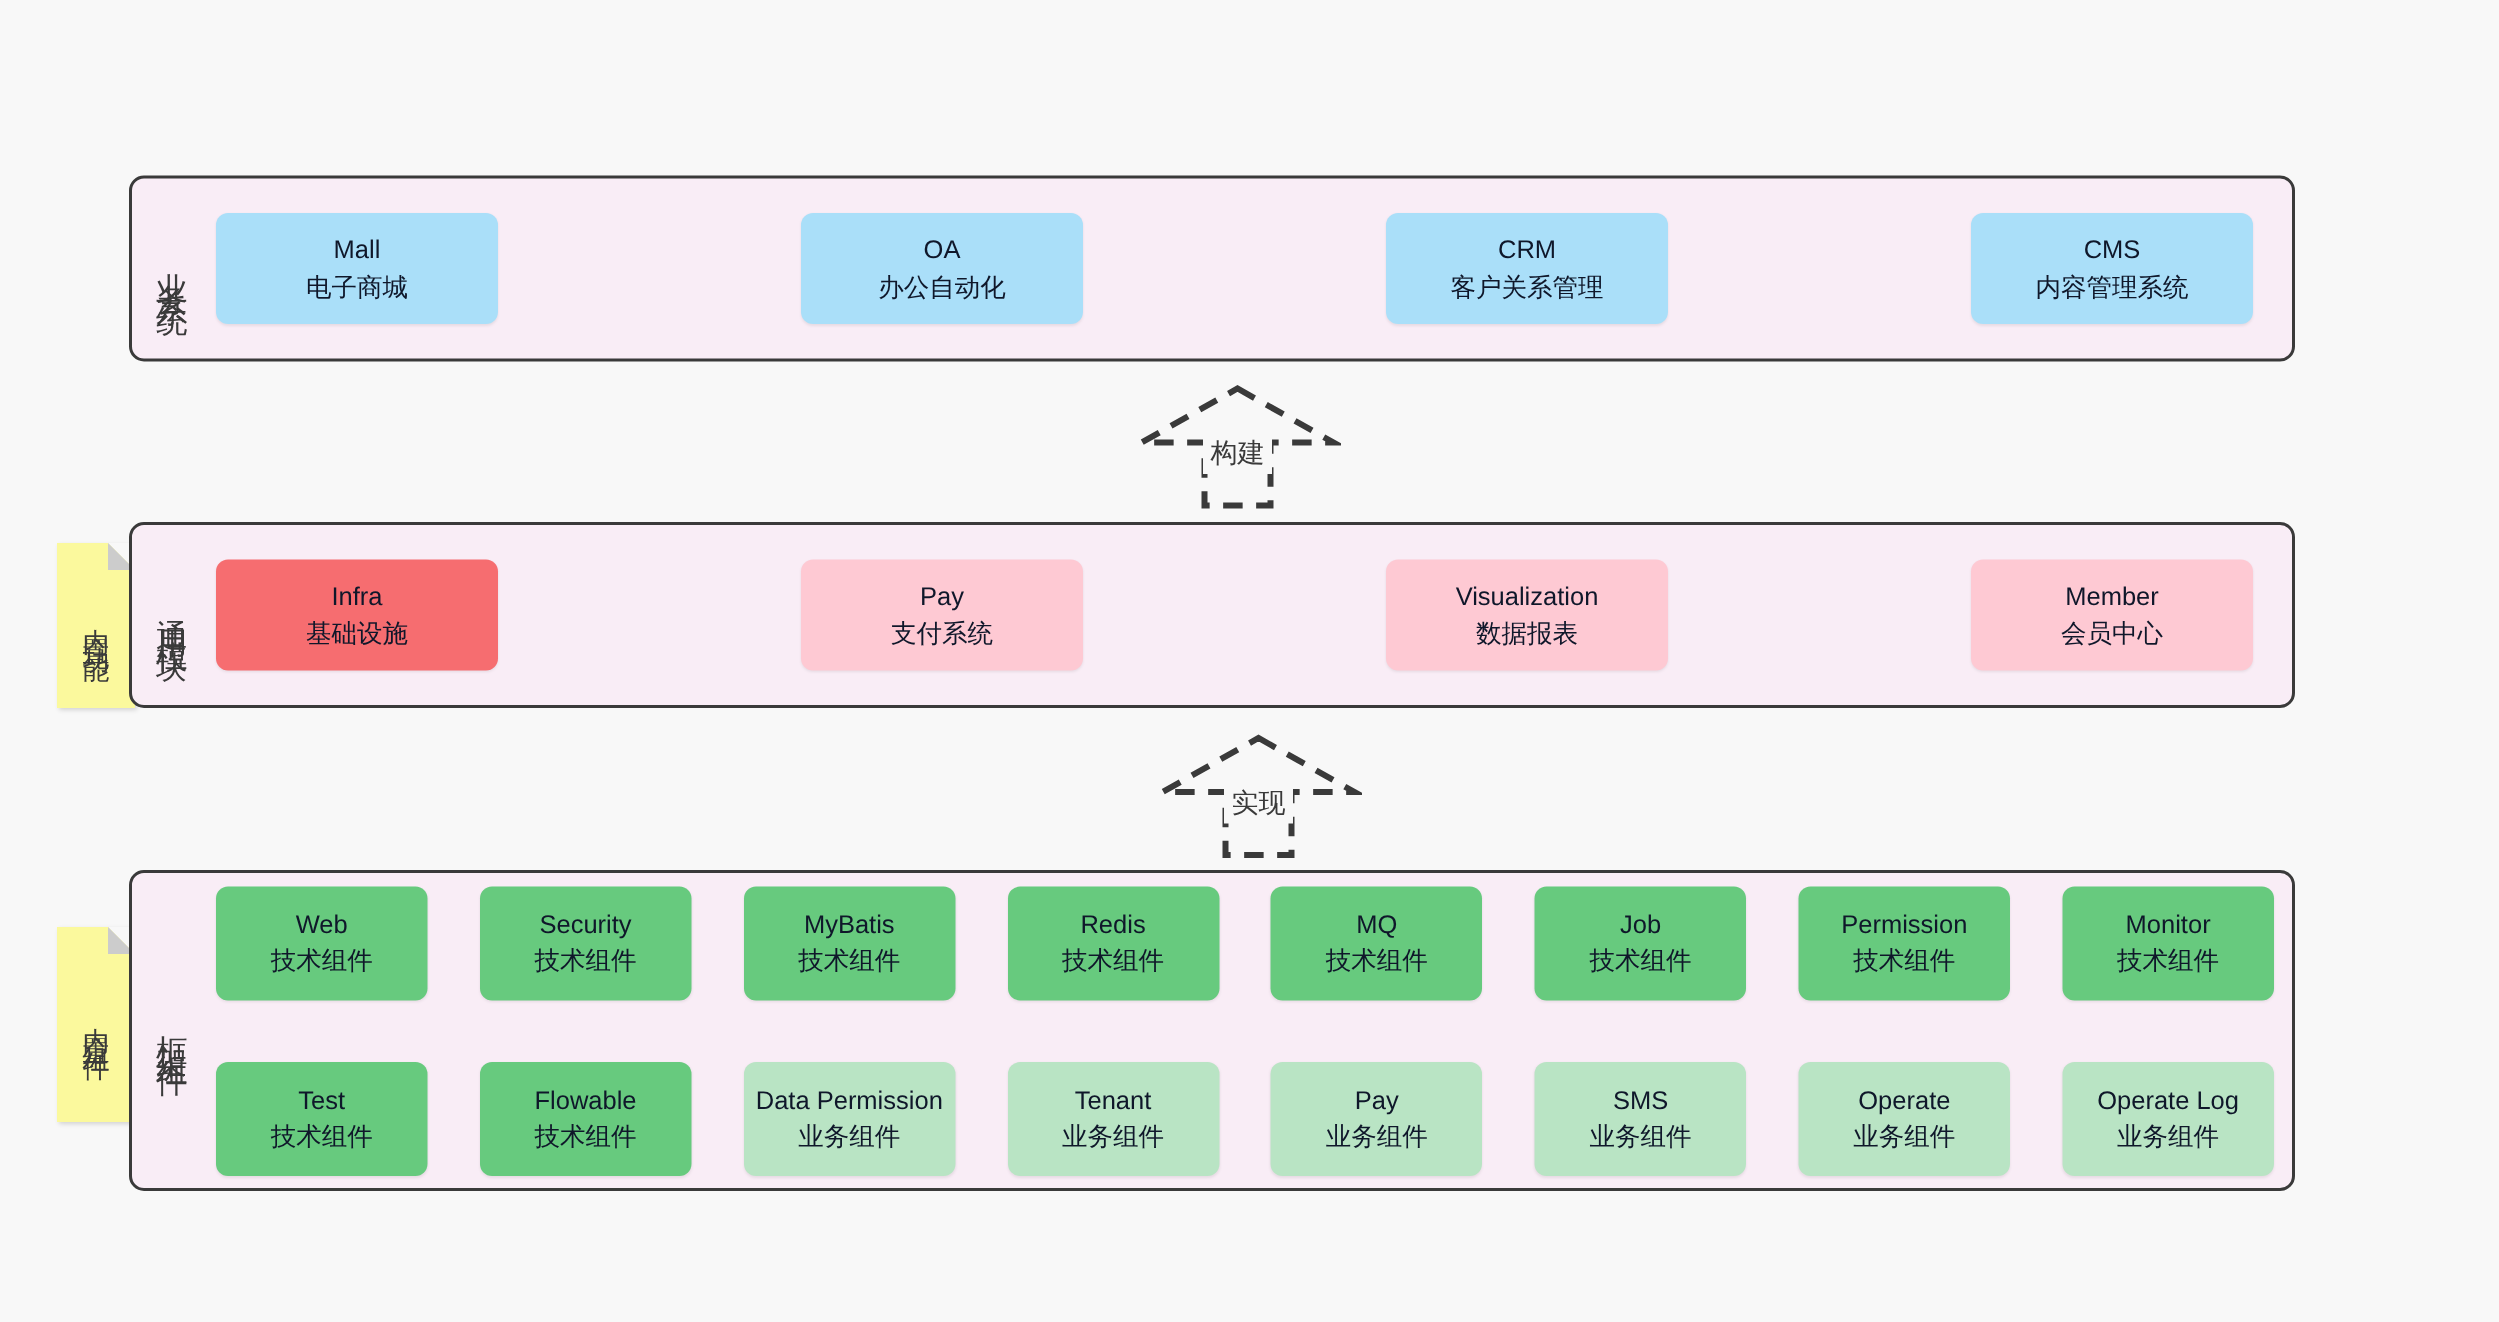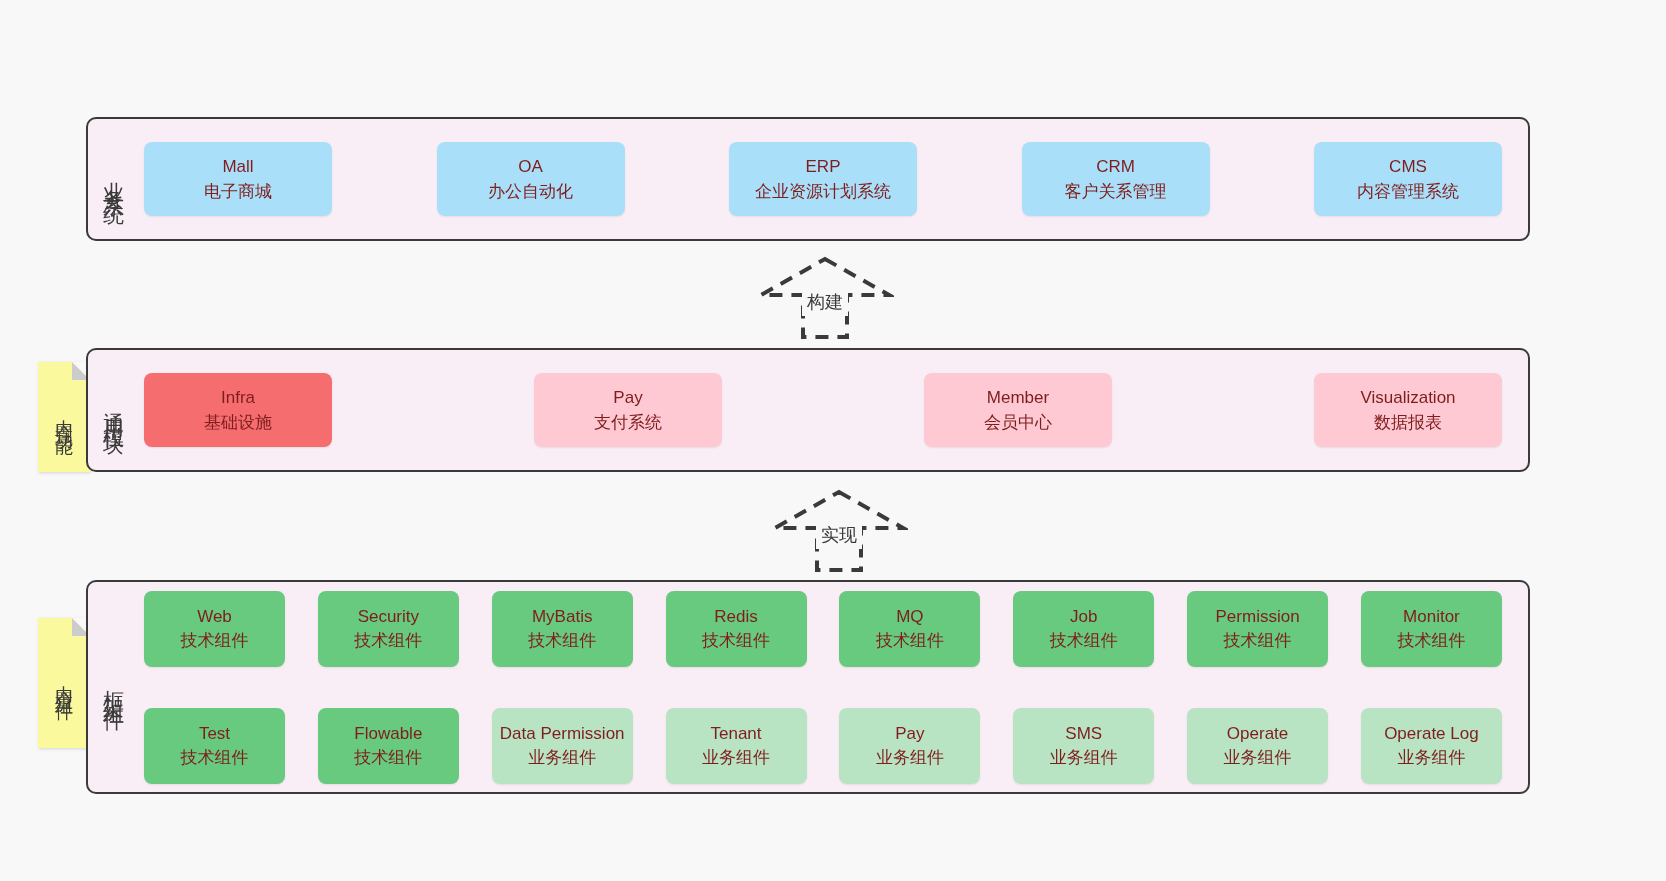--- a/index.html
+++ b/index.html
@@ -21,26 +21,26 @@
   .band-2{top:348px;height:124px;}
   .band-3{top:580px;height:214px;}
 
   .vtext{
     writing-mode:vertical-lr;text-orientation:upright;
     letter-spacing:7px;font-size:21px;line-height:1;color:var(--text);
   }
   .band-label{flex:0 0 52px;display:flex;justify-content:center;}
 
   .boxes{flex:1;display:flex;justify-content:space-between;padding:0 26px 0 4px;}
-  .rows{flex:1;display:flex;flex-direction:column;gap:41px;padding:0 26px 0 4px;}
+  .rows{flex:1;display:flex;flex-direction:column;gap:41px;padding:0 12px 0 4px;}
   .rows .boxes{padding:0;}
 
   .box{
     border-radius:8px;display:flex;flex-direction:column;justify-content:center;
-    text-align:center;font-size:17px;line-height:1.5;color:#7f1d1d;
+    text-align:center;font-size:17px;line-height:1.5;color:#0f172a;
     box-shadow:0 1px 2px rgba(0,0,0,0.08);
   }
   .band-1 .box,.band-2 .box{width:188px;height:74px;}
   .band-3 .box{width:141px;height:76px;line-height:1.38;}
   .box.blue{background:var(--blue);}
   .box.red{background:var(--red);}
   .box.pink{background:var(--pink);}
   .box.green{background:var(--green);}
   .box.lightgreen{background:var(--lightgreen);}
 
@@ -88,24 +88,20 @@
     <div class="boxes">
       <div class="box blue">
         <div>Mall</div>
         <div>电子商城</div>
       </div>
       <div class="box blue">
         <div>OA</div>
         <div>办公自动化</div>
       </div>
       <div class="box blue">
-        <div>ERP</div>
-        <div>企业资源计划系统</div>
-      </div>
-      <div class="box blue">
         <div>CRM</div>
         <div>客户关系管理</div>
       </div>
       <div class="box blue">
         <div>CMS</div>
         <div>内容管理系统</div>
       </div>
     </div>
   </div>
 
@@ -123,26 +119,26 @@
     <div class="boxes">
       <div class="box red">
         <div>Infra</div>
         <div>基础设施</div>
       </div>
       <div class="box pink">
         <div>Pay</div>
         <div>支付系统</div>
       </div>
       <div class="box pink">
+        <div>Visualization</div>
+        <div>数据报表</div>
+      </div>
+      <div class="box pink">
         <div>Member</div>
         <div>会员中心</div>
-      </div>
-      <div class="box pink">
-        <div>Visualization</div>
-        <div>数据报表</div>
       </div>
     </div>
   </div>
 
   <div class="arrow arrow-2">
     <svg viewBox="0 0 138 88">
       <polygon points="69,5 133,41 91,41 91,83 47,83 47,41 5,41" fill="none" stroke="#3a3a3a" stroke-width="4" stroke-dasharray="13 9"></polygon>
     </svg>
     <span class="arrow-label">实现</span>
   </div>

